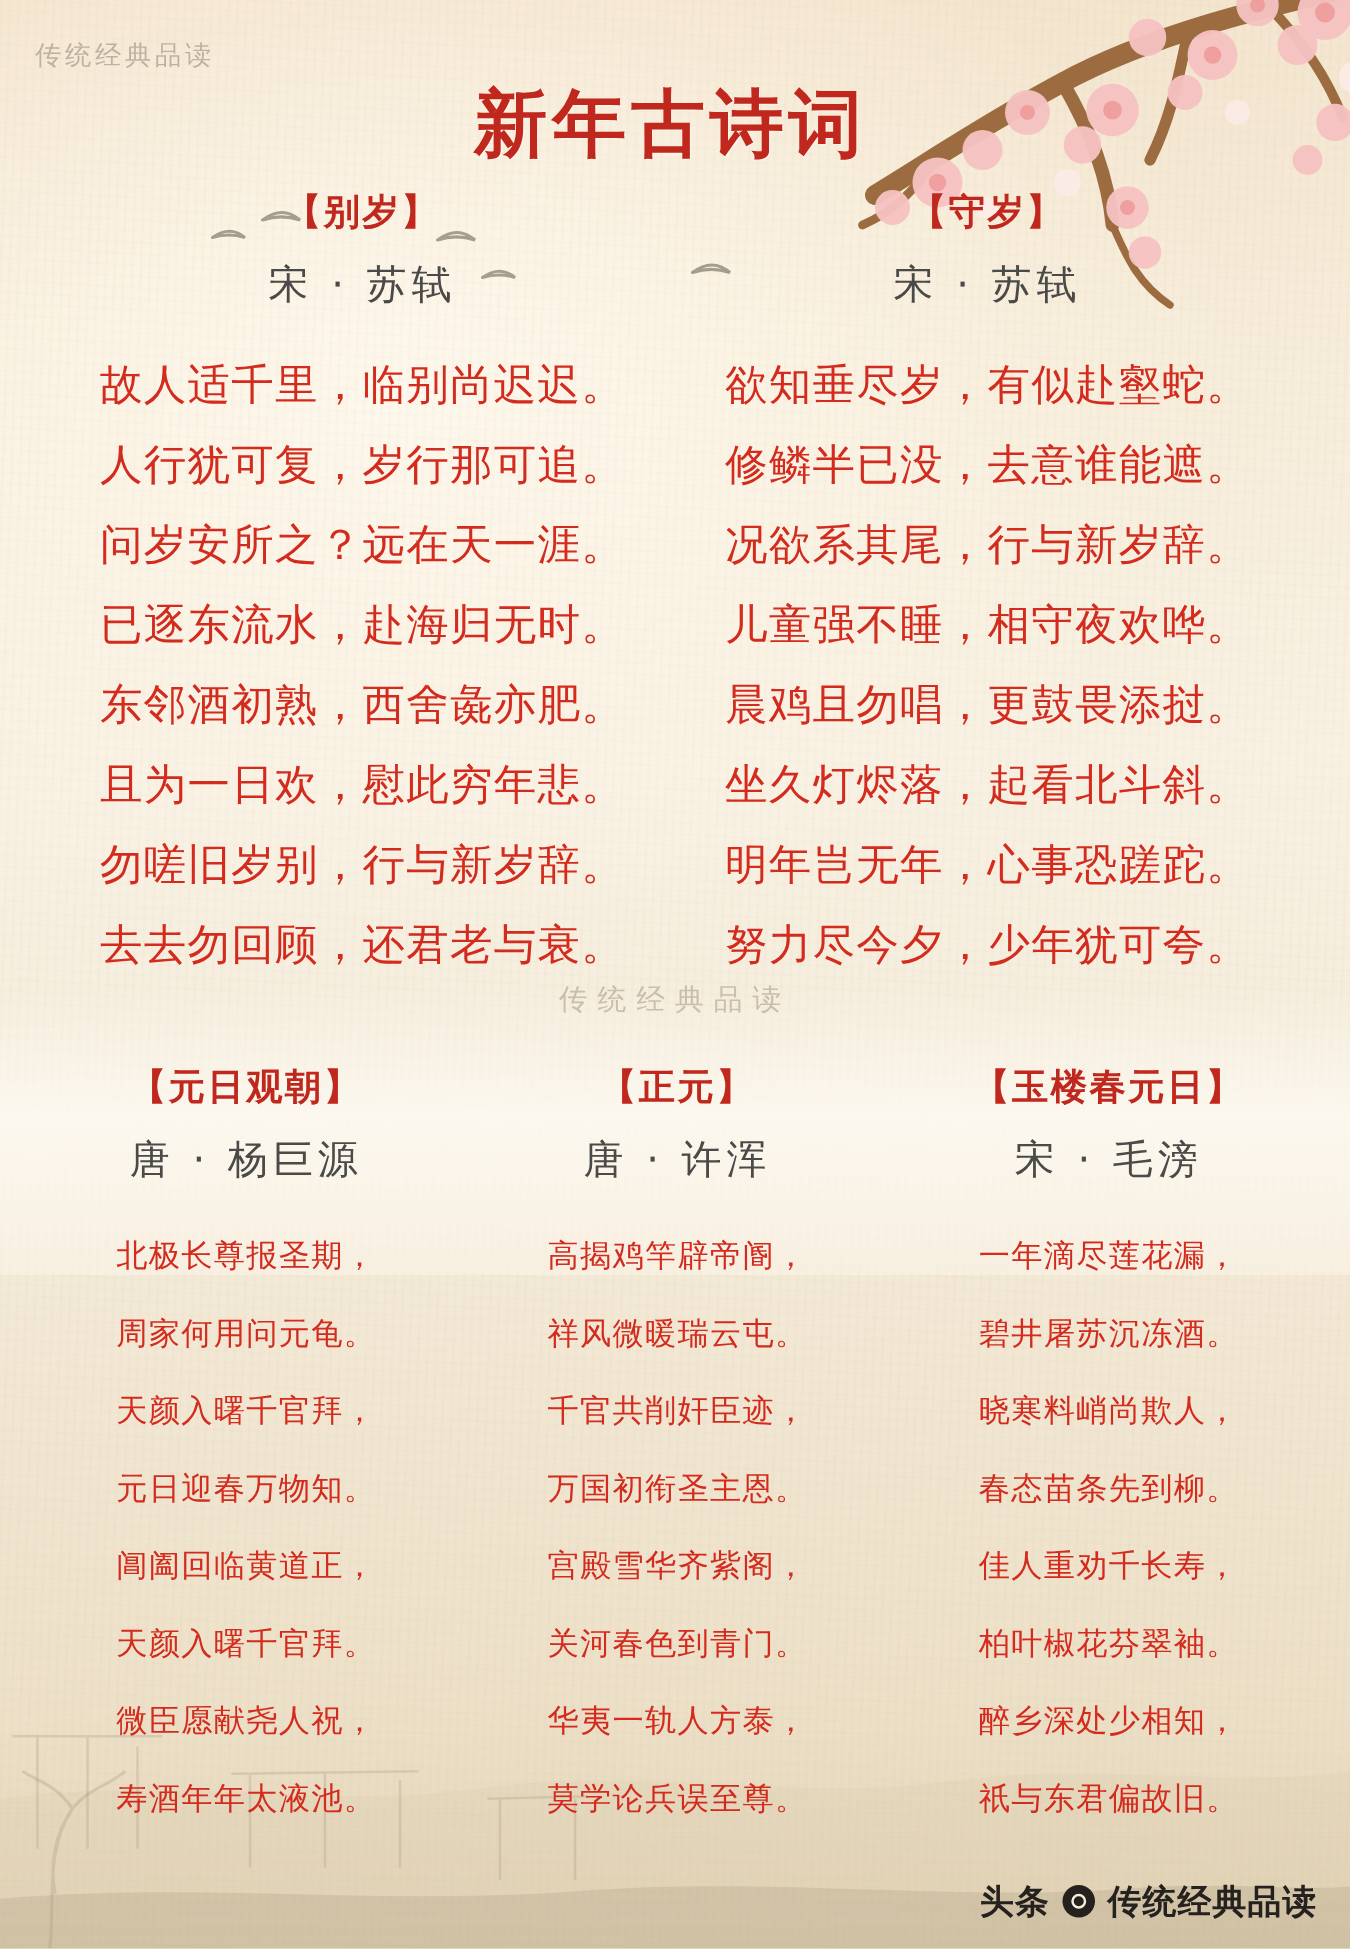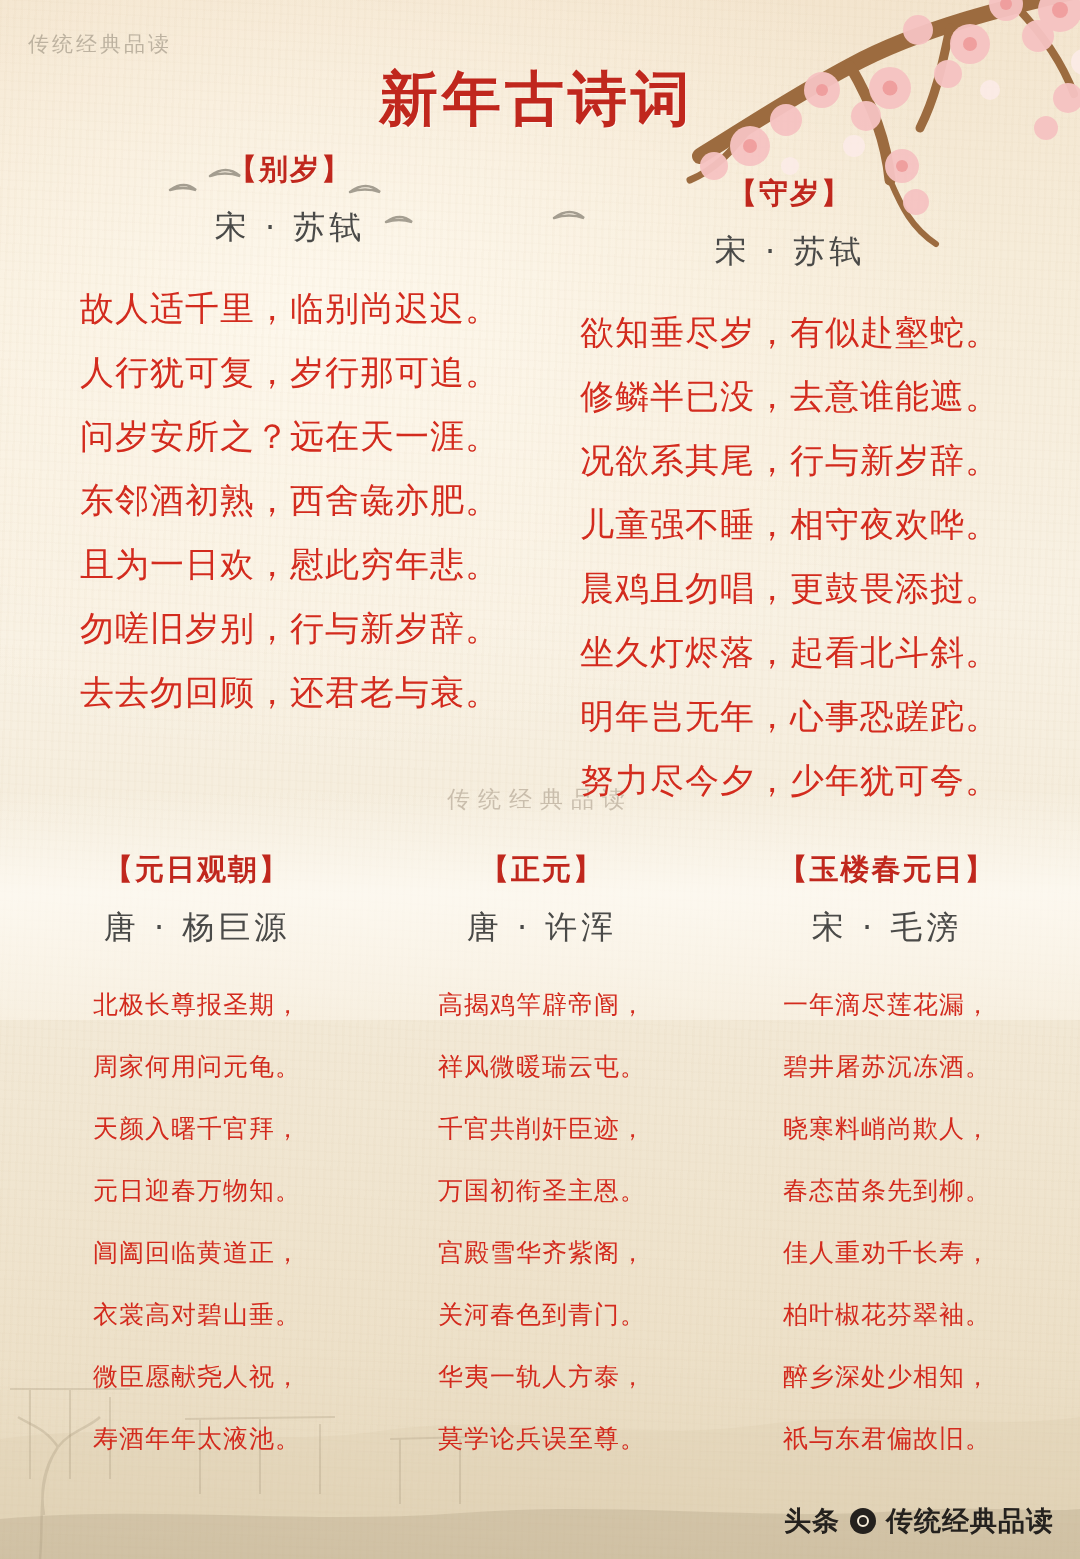--- a/index.html
+++ b/index.html
@@ -126,21 +126,21 @@
   .poem-line {
     font-size: 34px;
     line-height: 64px;
     color: #d32b1e;
     white-space: nowrap;
     letter-spacing: 1px;
   }
 
   
   #poem-0 { left: 40px;  top: 150px; width: 500px; }
-  #poem-1 { left: 540px; top: 150px; width: 500px; margin-top: 24px; }
+  #poem-1 { left: 540px; top: 150px; width: 500px; }
 
   
   #poem-2 { left: 22px;  top: 850px; width: 350px; }
   #poem-3 { left: 372px; top: 850px; width: 340px; }
   #poem-4 { left: 712px; top: 850px; width: 350px; }
   #poem-2 .poem-line, #poem-3 .poem-line, #poem-4 .poem-line {
     font-size: 25px;
     line-height: 62px;
   }
   #poem-2 .poem-lines, #poem-3 .poem-lines, #poem-4 .poem-lines { margin-top: 24px; }
@@ -286,20 +286,21 @@
 
   <div class="watermark-mid">传统经典品读</div>
 
   <div class="poem" id="poem-0">
     <div class="poem-title">【别岁】</div>
     <div class="poem-author">宋 · 苏轼</div>
     <div class="poem-lines">
       <div class="poem-line">故人适千里，临别尚迟迟。</div>
       <div class="poem-line">人行犹可复，岁行那可追。</div>
       <div class="poem-line">问岁安所之？远在天一涯。</div>
+      <div class="poem-line">已逐东流水，赴海归无时。</div>
       <div class="poem-line">东邻酒初熟，西舍彘亦肥。</div>
       <div class="poem-line">且为一日欢，慰此穷年悲。</div>
       <div class="poem-line">勿嗟旧岁别，行与新岁辞。</div>
       <div class="poem-line">去去勿回顾，还君老与衰。</div>
     </div>
   </div>
 
   <div class="poem" id="poem-1">
     <div class="poem-title">【守岁】</div>
     <div class="poem-author">宋 · 苏轼</div>
@@ -317,21 +318,21 @@
 
   <div class="poem" id="poem-2">
     <div class="poem-title">【元日观朝】</div>
     <div class="poem-author">唐 · 杨巨源</div>
     <div class="poem-lines">
       <div class="poem-line">北极长尊报圣期，</div>
       <div class="poem-line">周家何用问元龟。</div>
       <div class="poem-line">天颜入曙千官拜，</div>
       <div class="poem-line">元日迎春万物知。</div>
       <div class="poem-line">阊阖回临黄道正，</div>
-      <div class="poem-line">衣裳高对碧山垂。</div>
+      <div class="poem-line">天颜入曙千官拜。</div>
       <div class="poem-line">微臣愿献尧人祝，</div>
       <div class="poem-line">寿酒年年太液池。</div>
     </div>
   </div>
 
   <div class="poem" id="poem-3">
     <div class="poem-title">【正元】</div>
     <div class="poem-author">唐 · 许浑</div>
     <div class="poem-lines">
       <div class="poem-line">高揭鸡竿辟帝阍，</div>

